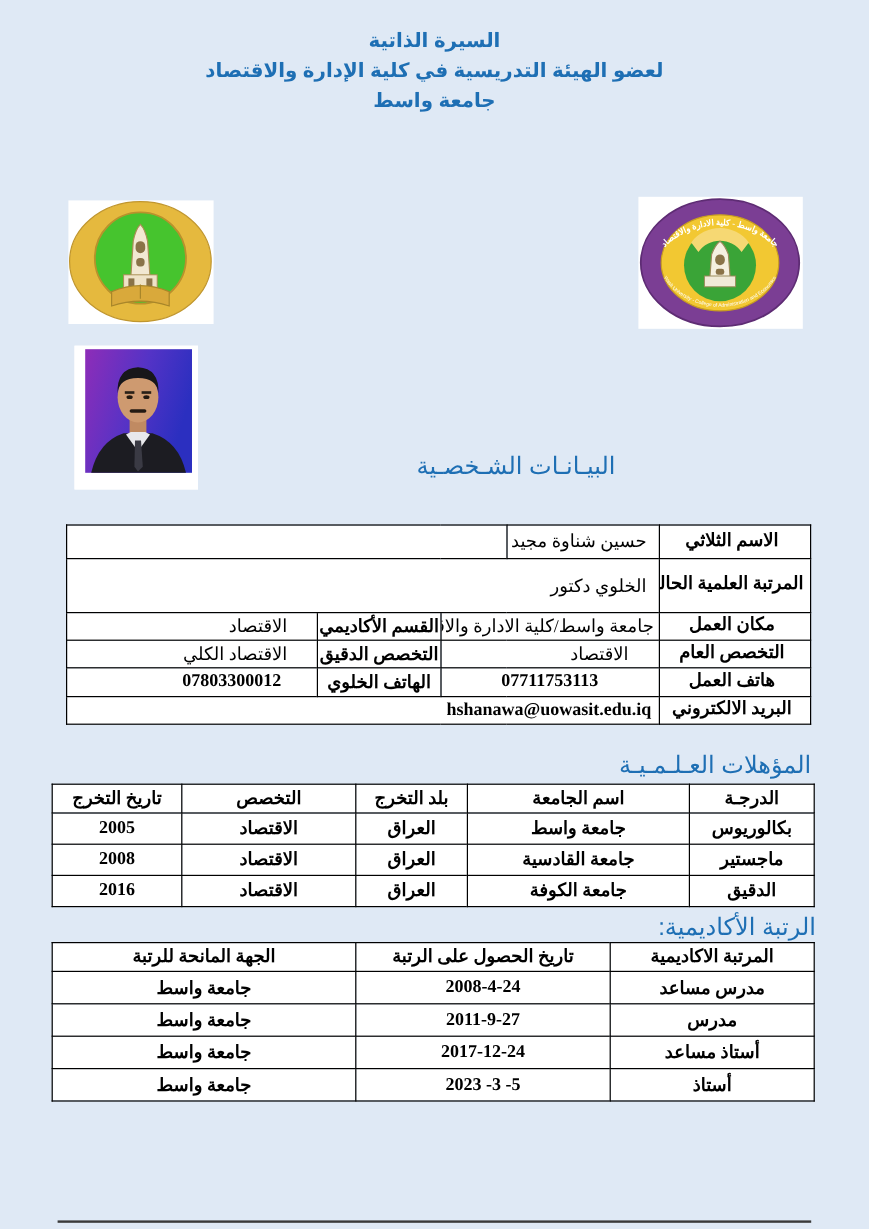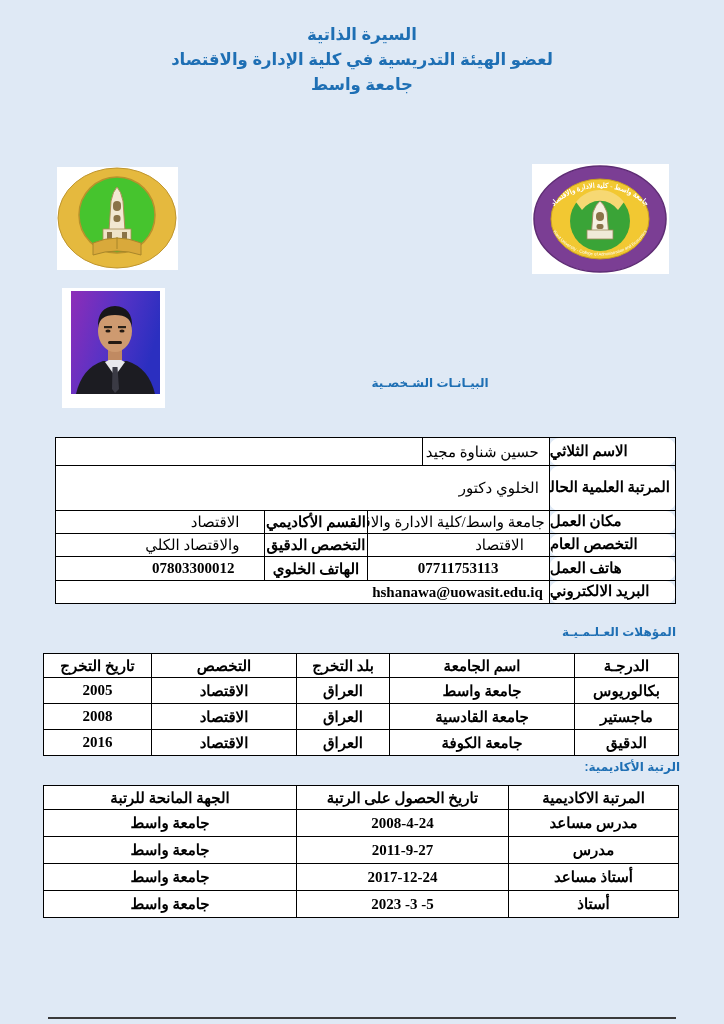--- a/index.html
+++ b/index.html
@@ -19,34 +19,34 @@
 
   
   .logo-box { position:absolute; background:#fff; }
   .logo-left  { left:57px;  top:167px; width:121px; height:103px; }
   .logo-right { left:532px; top:164px; width:137px; height:110px; }
   .photo-box  { position:absolute; left:62px; top:288px; width:103px; height:120px; background:#fff; }
   .logo-box svg, .photo-box svg { display:block; width:100%; height:100%; }
 
   
   .sec-heading {
-    position:absolute; color:#1E6FB4; font-weight:bold; font-size:12px;
+    position:absolute; color:#1E6FB4; font-weight:normal; font-size:20px;
     font-family:"Liberation Sans","DejaVu Sans",sans-serif; white-space:nowrap;
   }
   #h-personal { top:376px; left:0; width:100%; text-align:center; padding-left:136px; }
   #h-qual { top:625px; right:48px; }
   #h-rank { top:760px; right:44px; }
 
   
   table.doc { position:absolute; border-collapse:collapse; table-layout:fixed; }
   table.doc td {
     border:1.5px solid #000; font-size:15px; vertical-align:middle;
     white-space:nowrap; overflow:hidden; background:#fff;
   }
-  td.lbl  { background:#D9D9D9; font-weight:bold; text-align:left; padding-right:5px; white-space:normal; line-height:1.15;border-radius:11px; }
+  td.lbl  { background:#D9D9D9; font-weight:bold; text-align:center; padding-right:5px; white-space:normal; line-height:1.15; }
   td.sub  { background:#D9D9D9; font-weight:bold; text-align:center; }
   td.val  { text-align:right; padding-right:10px; }
   td.ghost{ border:none; background:transparent; }
   td.small{ font-size:13px; padding-right:4px; }
   td.pad25{ padding-right:25px; }
   td.pad30{ padding-right:30px; }
   td.num  { font-weight:bold; font-size:15.5px; }
   td.ctr  { text-align:center; padding-right:0; }
   td.email{ font-weight:bold; font-size:14px; padding-right:6px; }
 
@@ -174,21 +174,21 @@
     <tr style="height:23px">
       <td class="lbl">مكان العمل</td>
       <td class="val small" colspan="2">جامعة واسط/كلية الادارة والاقتصاد</td>
       <td class="sub">القسم الأكاديمي</td>
       <td class="val pad25">الاقتصاد</td>
     </tr>
     <tr style="height:23px">
       <td class="lbl">التخصص العام</td>
       <td class="val pad25" colspan="2">الاقتصاد</td>
       <td class="sub">التخصص الدقيق</td>
-      <td class="val pad25">والاقتصاد الكلي</td>
+      <td class="val pad25">الاقتصاد الكلي</td>
     </tr>
     <tr style="height:24px">
       <td class="lbl">هاتف العمل</td>
       <td class="val num ctr" colspan="2">07711753113</td>
       <td class="sub">الهاتف الخلوي</td>
       <td class="val num pad30">07803300012</td>
     </tr>
     <tr style="height:23px">
       <td class="lbl">البريد الالكتروني</td>
       <td class="val email" colspan="4">hshanawa@uowasit.edu.iq</td>

